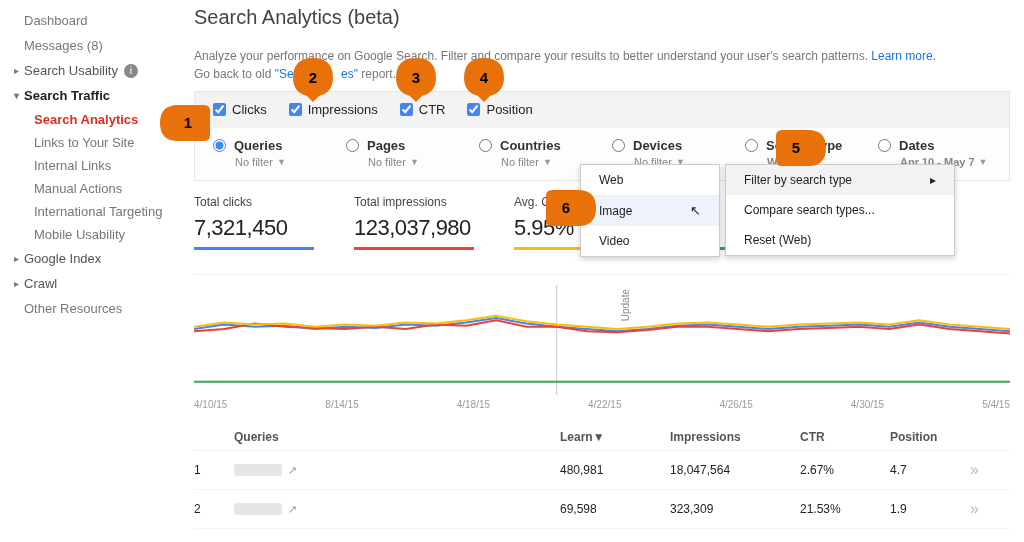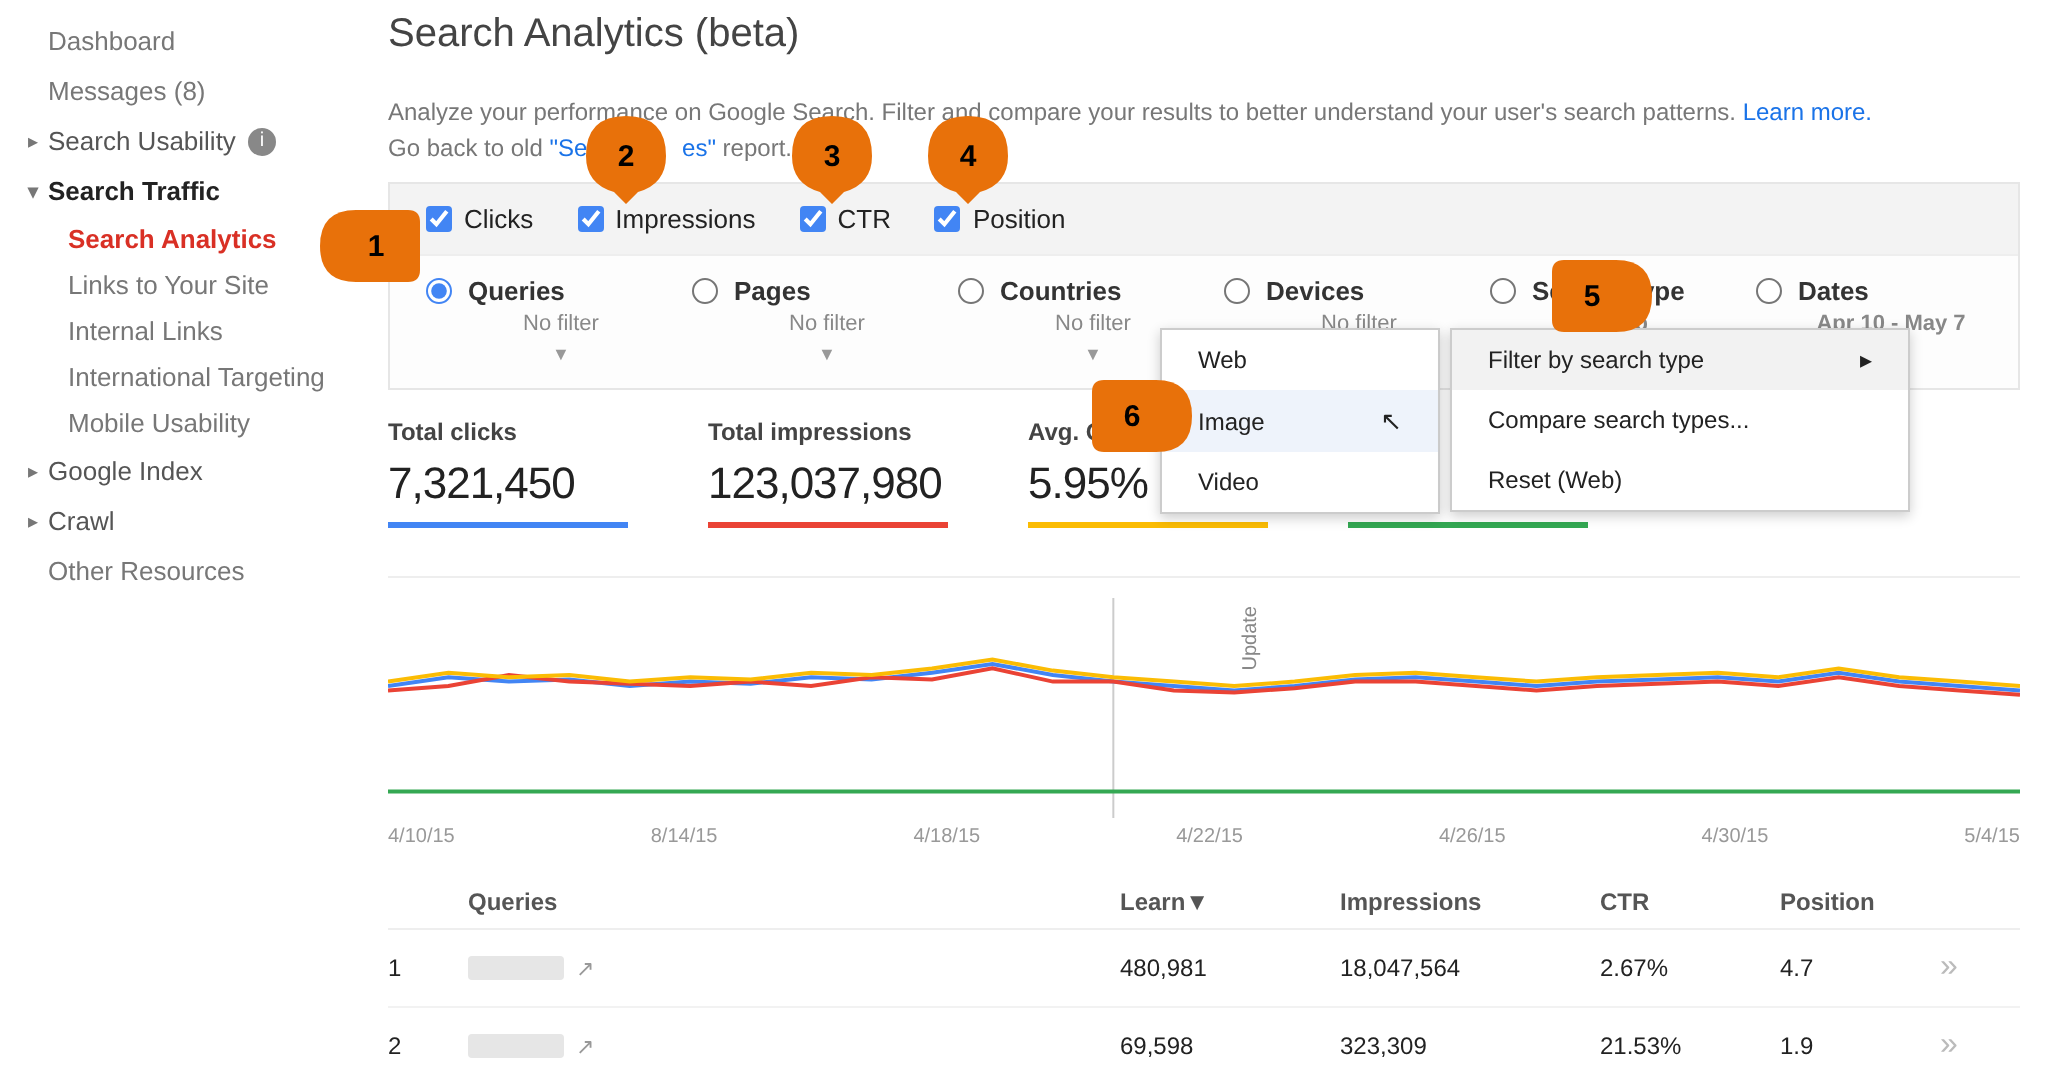--- a/index.html
+++ b/index.html
@@ -23,26 +23,26 @@
   .goback .qlink { color: #1a73e8; }
   
   .panel { border: 1px solid #e6e6e6; background: #f9f9f9; }
   .metrics-row { display: flex; align-items: center; padding: 10px 18px; border-bottom: 1px solid #eee; gap: 22px; background:#f3f3f3;}
   .metric { display: flex; align-items: center; gap: 6px; cursor: pointer; }
   .metric input { accent-color: #4285f4; }
   .dims-row { display: flex; padding: 10px 18px 12px 18px; gap: 20px; background:#fdfdfd; }
   .dim { flex: 1; }
   .dim-head { display: flex; align-items: center; gap: 8px; font-weight: bold; color: #333; cursor:pointer;}
   .dim-head input[type=radio] { accent-color: #4285f4; }
-  .dim-sub { color: #888; font-size: 11px; padding-left: 22px; margin-top: 3px; display:flex; align-items:center; gap:4px; cursor:pointer;flex-direction:column;}
+  .dim-sub { color: #888; font-size: 11px; padding-left: 22px; margin-top: 3px; display:flex; align-items:center; gap:4px; cursor:pointer;}
   .dim-sub .caretdown { font-size: 9px; color:#999; }
   
   .stats { display: flex; margin-top: 14px; }
   .stat { width: 150px; padding: 0 8px 0 0; margin-right: 10px; }
-  .stat-label { font-size: 12px; font-weight: bold; color: #444; margin-bottom: 6px; }
+  .stat-label { font-size: 12px; font-weight: normal; color: #444; margin-bottom: 6px; }
   .stat-value { font-size: 22px; color: #222; font-weight: normal; letter-spacing: -0.5px; margin-bottom: 6px; }
   .stat-bar { height: 3px; width: 120px; }
   .c-blue { background:#4285f4; }
   .c-red { background:#ea4335; }
   .c-yellow { background:#fbbc04; }
   .c-green { background:#34a853; }
   
   .chart-wrap { margin-top: 24px; border-top: 1px solid #eee; padding-top: 10px; position: relative; }
   svg.chart { width: 100%; height: 110px; display:block; }
   .chart-dates { display:flex; justify-content:space-between; font-size:10px; color:#999; padding: 4px 0 0 0; }
@@ -90,20 +90,21 @@
         <span class="side-info">i</span>
       </div>
 
     <div class="side-item group open">
         <span class="caret">▾</span>
         <span>Search Traffic</span>
       </div>
     <div class="side-sub active">Search Analytics</div>
     <div class="side-sub">Links to Your Site</div>
     <div class="side-sub">Internal Links</div>
+    <div class="side-sub">Manual Actions</div>
     <div class="side-sub">International Targeting</div>
     <div class="side-sub">Mobile Usability</div>
 
     <div class="side-item group">
         <span class="caret">▸</span>
         <span>Google Index</span>
       </div>
     <div class="side-item group">
         <span class="caret">▸</span>
         <span>Crawl</span>

